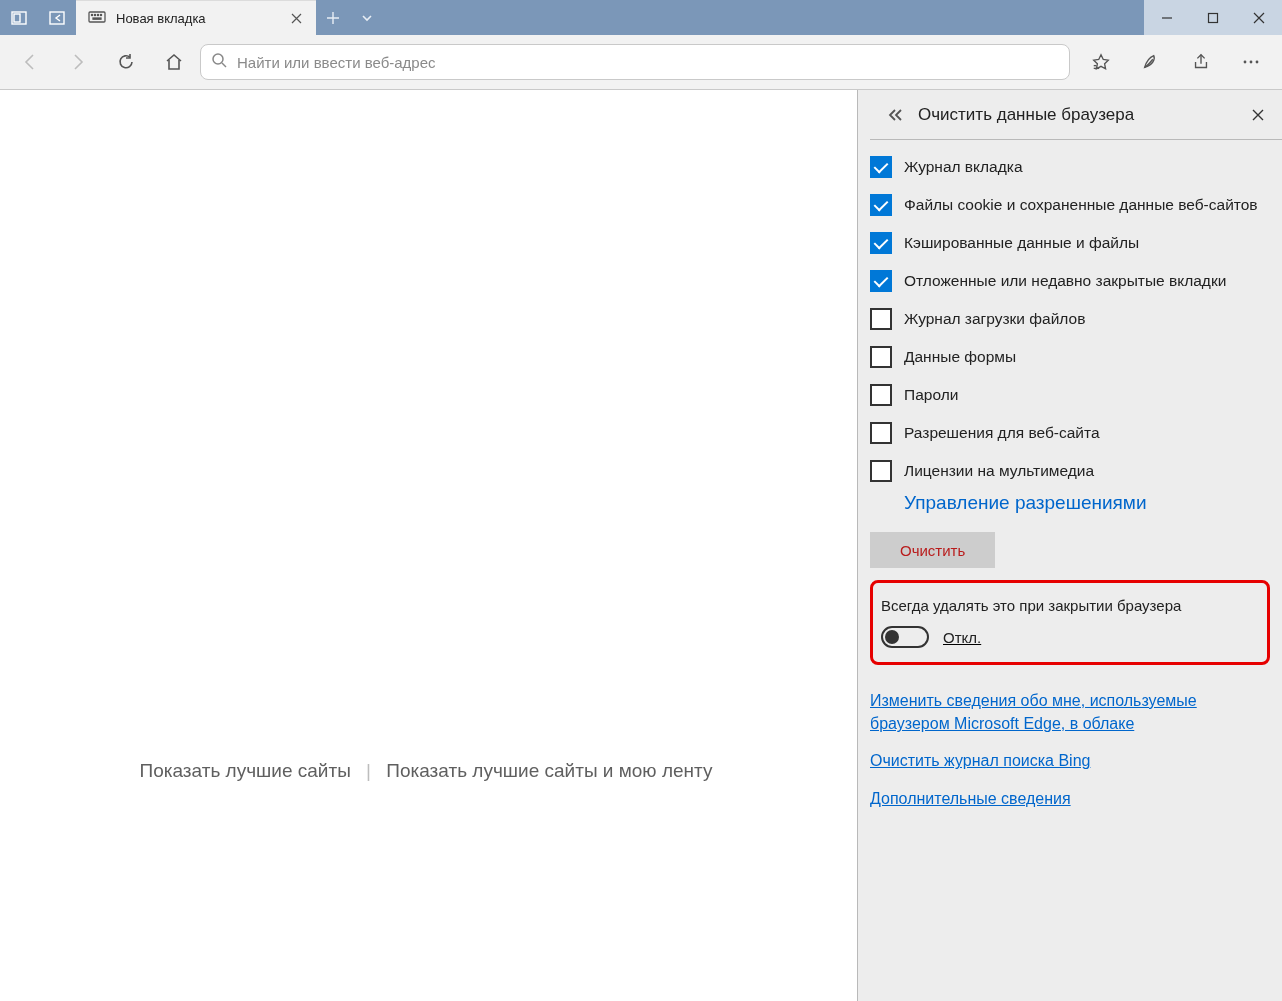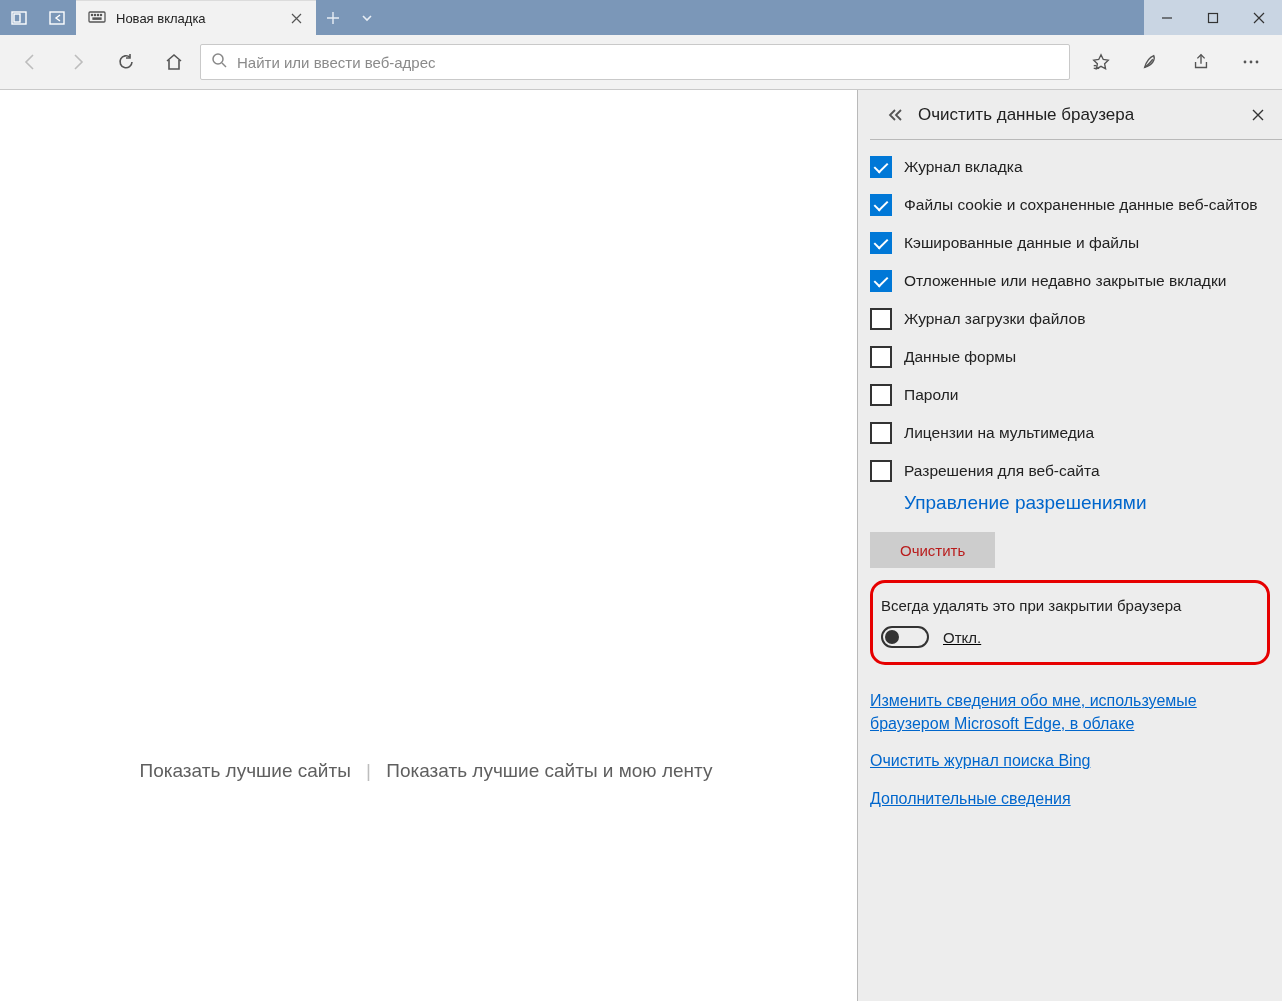--- a/index.html
+++ b/index.html
@@ -16,21 +16,21 @@
 .tab .tab-close { width:20px; height:20px; display:flex; align-items:center; justify-content:center; color:#555; }
 .tab-strip-rest { flex:1; background:#7b97b8; display:flex; align-items:center; }
 .tab-strip-rest .new-tab, .tab-strip-rest .chevron { width:34px; height:35px; display:flex; align-items:center; justify-content:center; color:#e8eef5; }
 .window-controls { display:flex; }
 .wc-btn { width:46px; height:35px; display:flex; align-items:center; justify-content:center; color:#333; background:#c9d5e3; }
 
 
 .navbar { height:55px; background:#f2f2f2; border-bottom:1px solid #c9c9c9; display:flex; align-items:center; padding:0 6px; }
 .nav-btn { width:48px; height:48px; display:flex; align-items:center; justify-content:center; color:#555; }
 .nav-btn.disabled { color:#bdbdbd; }
-.addr { flex:1; margin:0 6px 0 2px; height:36px; background:#fff; border:1px solid #c9c9c9; border-radius:2px; display:flex; align-items:center; padding:16px 10px; }
+.addr { flex:1; margin:0 6px 0 2px; height:36px; background:#fff; border:1px solid #c9c9c9; border-radius:8px; display:flex; align-items:center; padding:16px 10px; }
 .addr .search-icon { color:#888; margin-right:10px; }
 .addr input { border:none; outline:none; font-size:15px; width:100%; color:#333; background:transparent; }
 .addr input::placeholder { color:#8a8a8a; }
 .right-icons { display:flex; }
 .right-icons .nav-btn { width:50px; }
 
 
 .content { position:relative; height: calc(1001px - 35px - 55px); background:#fff; }
 
 
@@ -50,21 +50,21 @@
 .checkbox { width:22px; height:22px; border:2px solid #333; flex-shrink:0; margin-right:12px; display:flex; align-items:center; justify-content:center; background:#fff; }
 .checkbox.checked { background:#0078d7; border-color:#0078d7; }
 .checkbox.checked::after { content:""; width:6px; height:11px; border:solid #fff; border-width:0 2.5px 2.5px 0; transform:rotate(45deg) translate(-1px,-1px); }
 .check-row .chk-label { font-size:15.5px; color:#222; line-height:1.35; padding-top:1px; }
 
 .perm-link { margin-left:34px; margin-top:-6px; margin-bottom:18px; }
 .perm-link a { color:#0066cc; font-size:19px; text-decoration:none; }
 
 .clear-btn { display:inline-flex; align-items:center; justify-content:center; background:#cdcdcd; border:none; height:36px; padding:0 30px; font-size:15px; color:#b91c1c; margin-bottom:12px; }
 
-.highlight { border:3px solid #e60000; border-radius:15px; padding:14px 10px 14px 4px; margin-bottom:24px; }
+.highlight { border:3px solid #e60000; border-radius:8px; padding:14px 10px 14px 4px; margin-bottom:24px; }
 .highlight .hl-label { font-size:15px; color:#222; margin-bottom:12px; margin-left:4px; }
 .toggle-row { display:flex; align-items:center; margin-left:4px;text-decoration:underline; }
 .toggle { width:48px; height:22px; border:2px solid #333; border-radius:12px; position:relative; background:#ededed; margin-right:14px; }
 .toggle .knob { position:absolute; left:2px; top:2px; width:14px; height:14px; background:#333; border-radius:50%; }
 .toggle-state { font-size:15px; color:#222; }
 
 .bottom-links a { display:block; color:#0066cc; text-decoration:underline; font-size:16px; margin-bottom:14px; line-height:1.45; }
 </style>
 </head>
 <body>
@@ -245,25 +245,25 @@
           <div class="check-row">
             <div class="checkbox"></div>
             <div class="chk-label">Данные формы</div>
           </div>
           <div class="check-row">
             <div class="checkbox"></div>
             <div class="chk-label">Пароли</div>
           </div>
           <div class="check-row">
             <div class="checkbox"></div>
+            <div class="chk-label">Разрешения для веб-сайта</div>
+          </div>
+          <div class="check-row">
+            <div class="checkbox"></div>
             <div class="chk-label">Лицензии на мультимедиа</div>
-          </div>
-          <div class="check-row">
-            <div class="checkbox"></div>
-            <div class="chk-label">Разрешения для веб-сайта</div>
           </div>
         </div>
 
       <div class="perm-link">
         <a href="#">Управление разрешениями</a>
       </div>
 
       <button class="clear-btn">Очистить</button>
 
       <div class="highlight">

